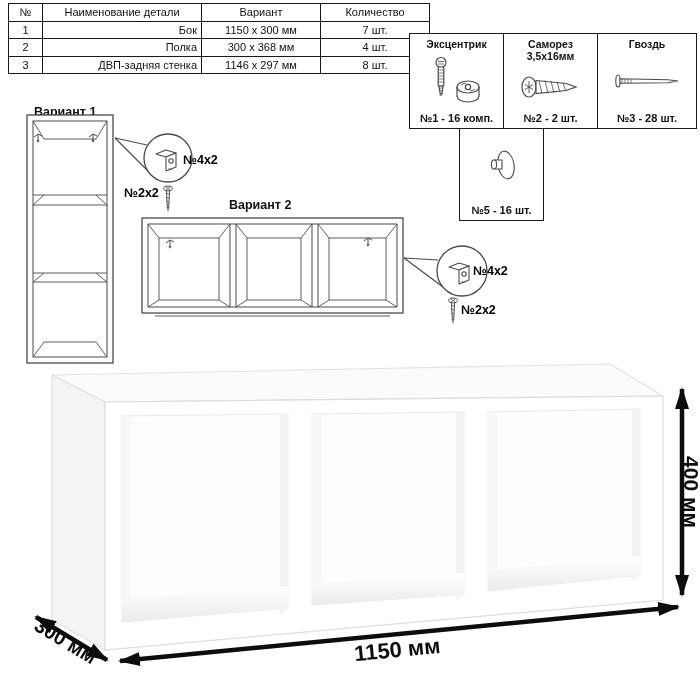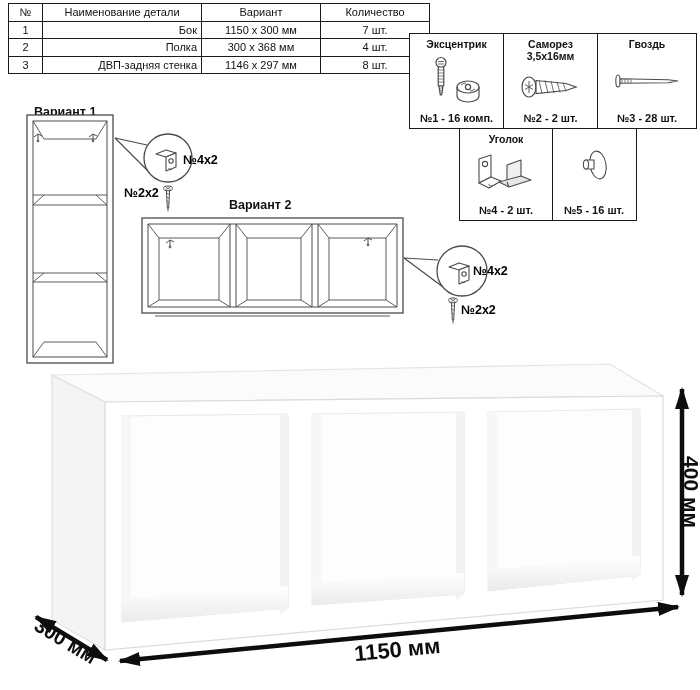--- a/index.html
+++ b/index.html
@@ -107,37 +107,20 @@
             <path d="M8,8.8 L56,9.8 L66,11 L56,12.8 L8,13.2 z"></path>
             <path d="M10,9 v4 M13,9 v4 M16,9 v4 M19,9.2 v3.6" stroke-width="0.7" fill="none"></path>
           </g>
         </svg>
       </div>
       <div class="hw-label">№3 - 28 шт.</div>
     </div>
   </div>
 
   <div id="hw-row-2" class="hw-row">
-    <div class="hw-cell hwc-3">
-      <div class="hw-title">Уголок</div>
-      <div class="hw-icon">
-        <svg width="66" height="46" viewBox="0 0 66 46">
-          <g stroke="#4b4b4b" fill="#fff" stroke-width="1.1" stroke-linejoin="round">
-            <path d="M6,8 L18,4 L18,26 L6,32 z"></path>
-            <circle cx="12" cy="13" r="2.6"></circle>
-            <path d="M6,32 L18,26 L28,30 L16,37 z"></path>
-            <path d="M16,33 a2,1.4 0 1 0 4,1" fill="none" stroke-width="0.8"></path>
-            <path d="M34,14 L48,9 L48,25 L34,31 z" fill="#efefef"></path>
-            <path d="M26,31 L48,25 L58,29 L36,36 z" fill="#e6e6e6"></path>
-            <path d="M34,31 L36,36" fill="none"></path>
-          </g>
-        </svg>
-      </div>
-      <div class="hw-label">№4 - 2 шт.</div>
-    </div>
     <div class="hw-cell hwc-4">
       <div class="hw-icon">
         <svg width="44" height="42" viewBox="0 0 44 42">
           <g stroke="#4b4b4b" fill="#fff" stroke-width="1.1">
             <ellipse cx="26" cy="20" rx="8" ry="14" transform="rotate(-10 26 20)"></ellipse>
             <path d="M14,15 h8 v9 h-8 z"></path>
             <ellipse cx="14" cy="19.5" rx="2.6" ry="4.5"></ellipse>
           </g>
         </svg>
       </div>

